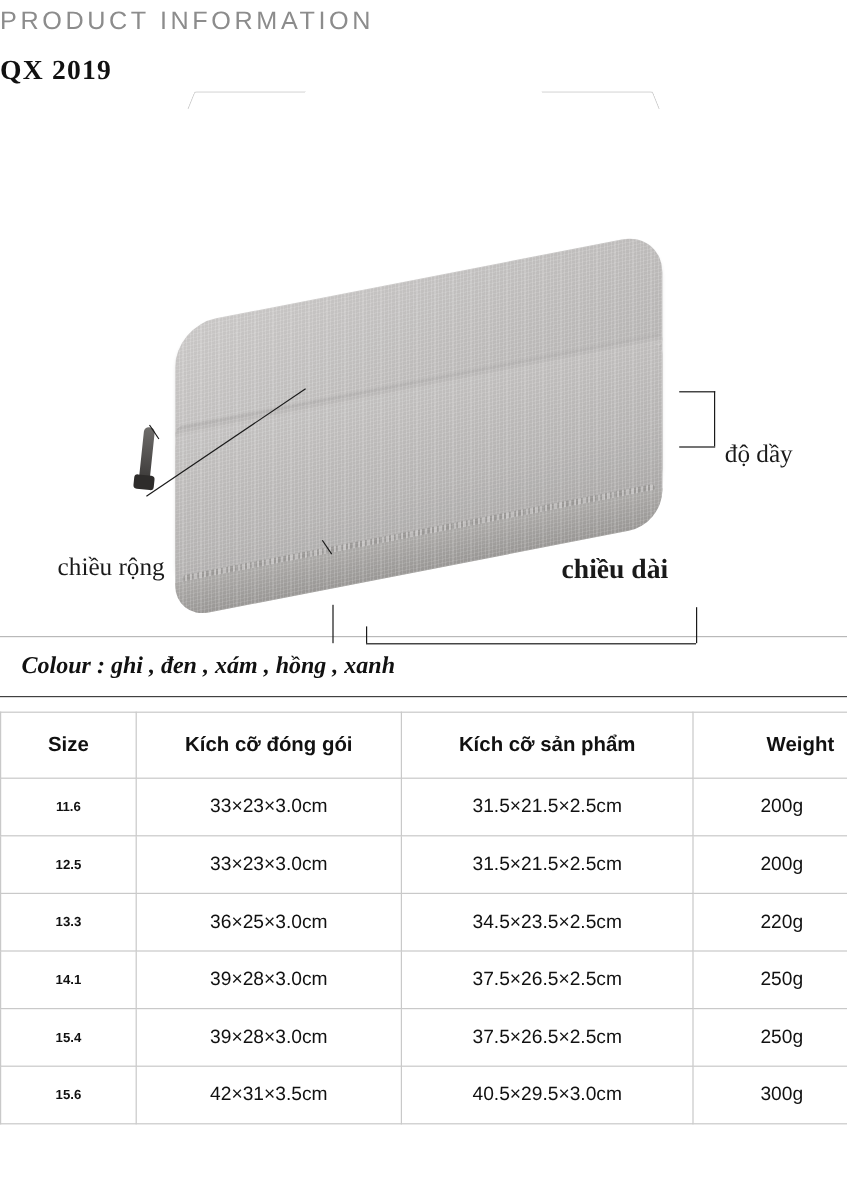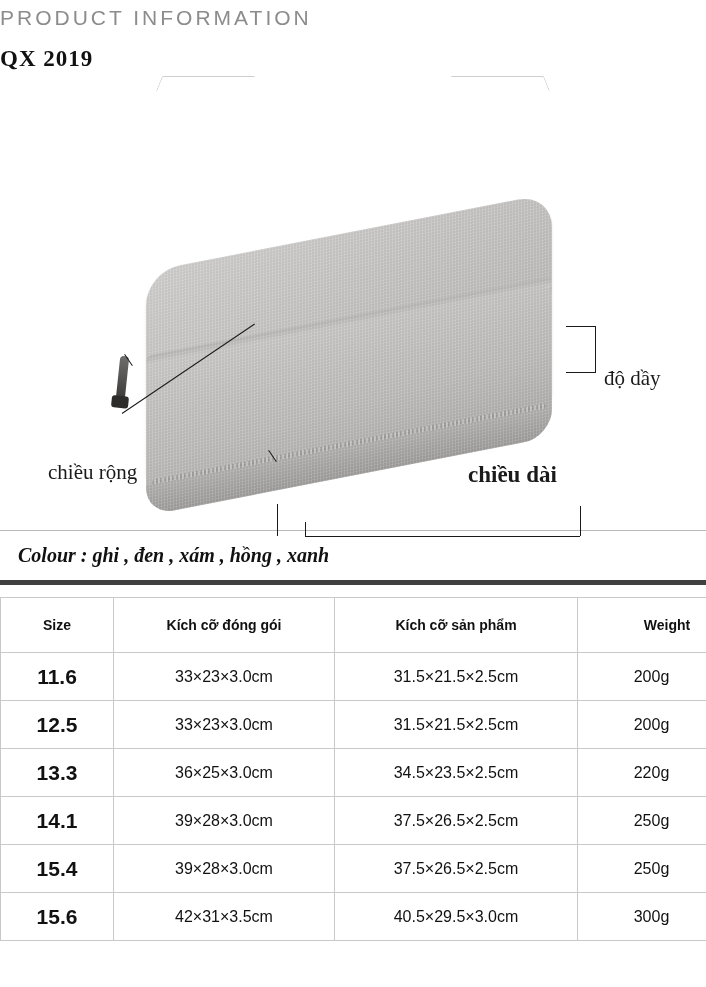--- a/index.html
+++ b/index.html
@@ -199,47 +199,47 @@
   .spec-row {
     border-top: 1px solid #b9b9b9;
     padding: 13px 16px 13px 18px;
     font-family: "Liberation Serif", serif;
     font-style: italic;
     font-weight: 700;
     font-size: 20px;
     color: #111;
   }
   .spec-row.last {
-    border-bottom: 5px solid #404040;
+    border-bottom: 1px solid #404040;
   }
 
   
   table.size-table {
     width: 682px;
     margin: 12px auto 0 auto;
     border-collapse: collapse;
     table-layout: fixed;
   }
   table.size-table th, table.size-table td {
     border: 1px solid #c9c9c9;
     text-align: center;
     font-size: 16px;
     color: #111;
   }
   table.size-table th {
     font-weight: 700;
-    font-size: 14px;
+    font-size: 17px;
     height: 52px;
   }
   table.size-table td {
     height: 45px;
   }
   table.size-table td.col-size {
     font-weight: 700;
-    font-size: 21px;
+    font-size: 11px;
   }
   .col-size { width: 110px; }
   .col-pack { width: 218px; }
   .col-prod { width: 240px; }
   .col-weight { width: 114px; padding-left: 32px; }
 </style>
 </head>
 <body>
 
 <div class="header">

